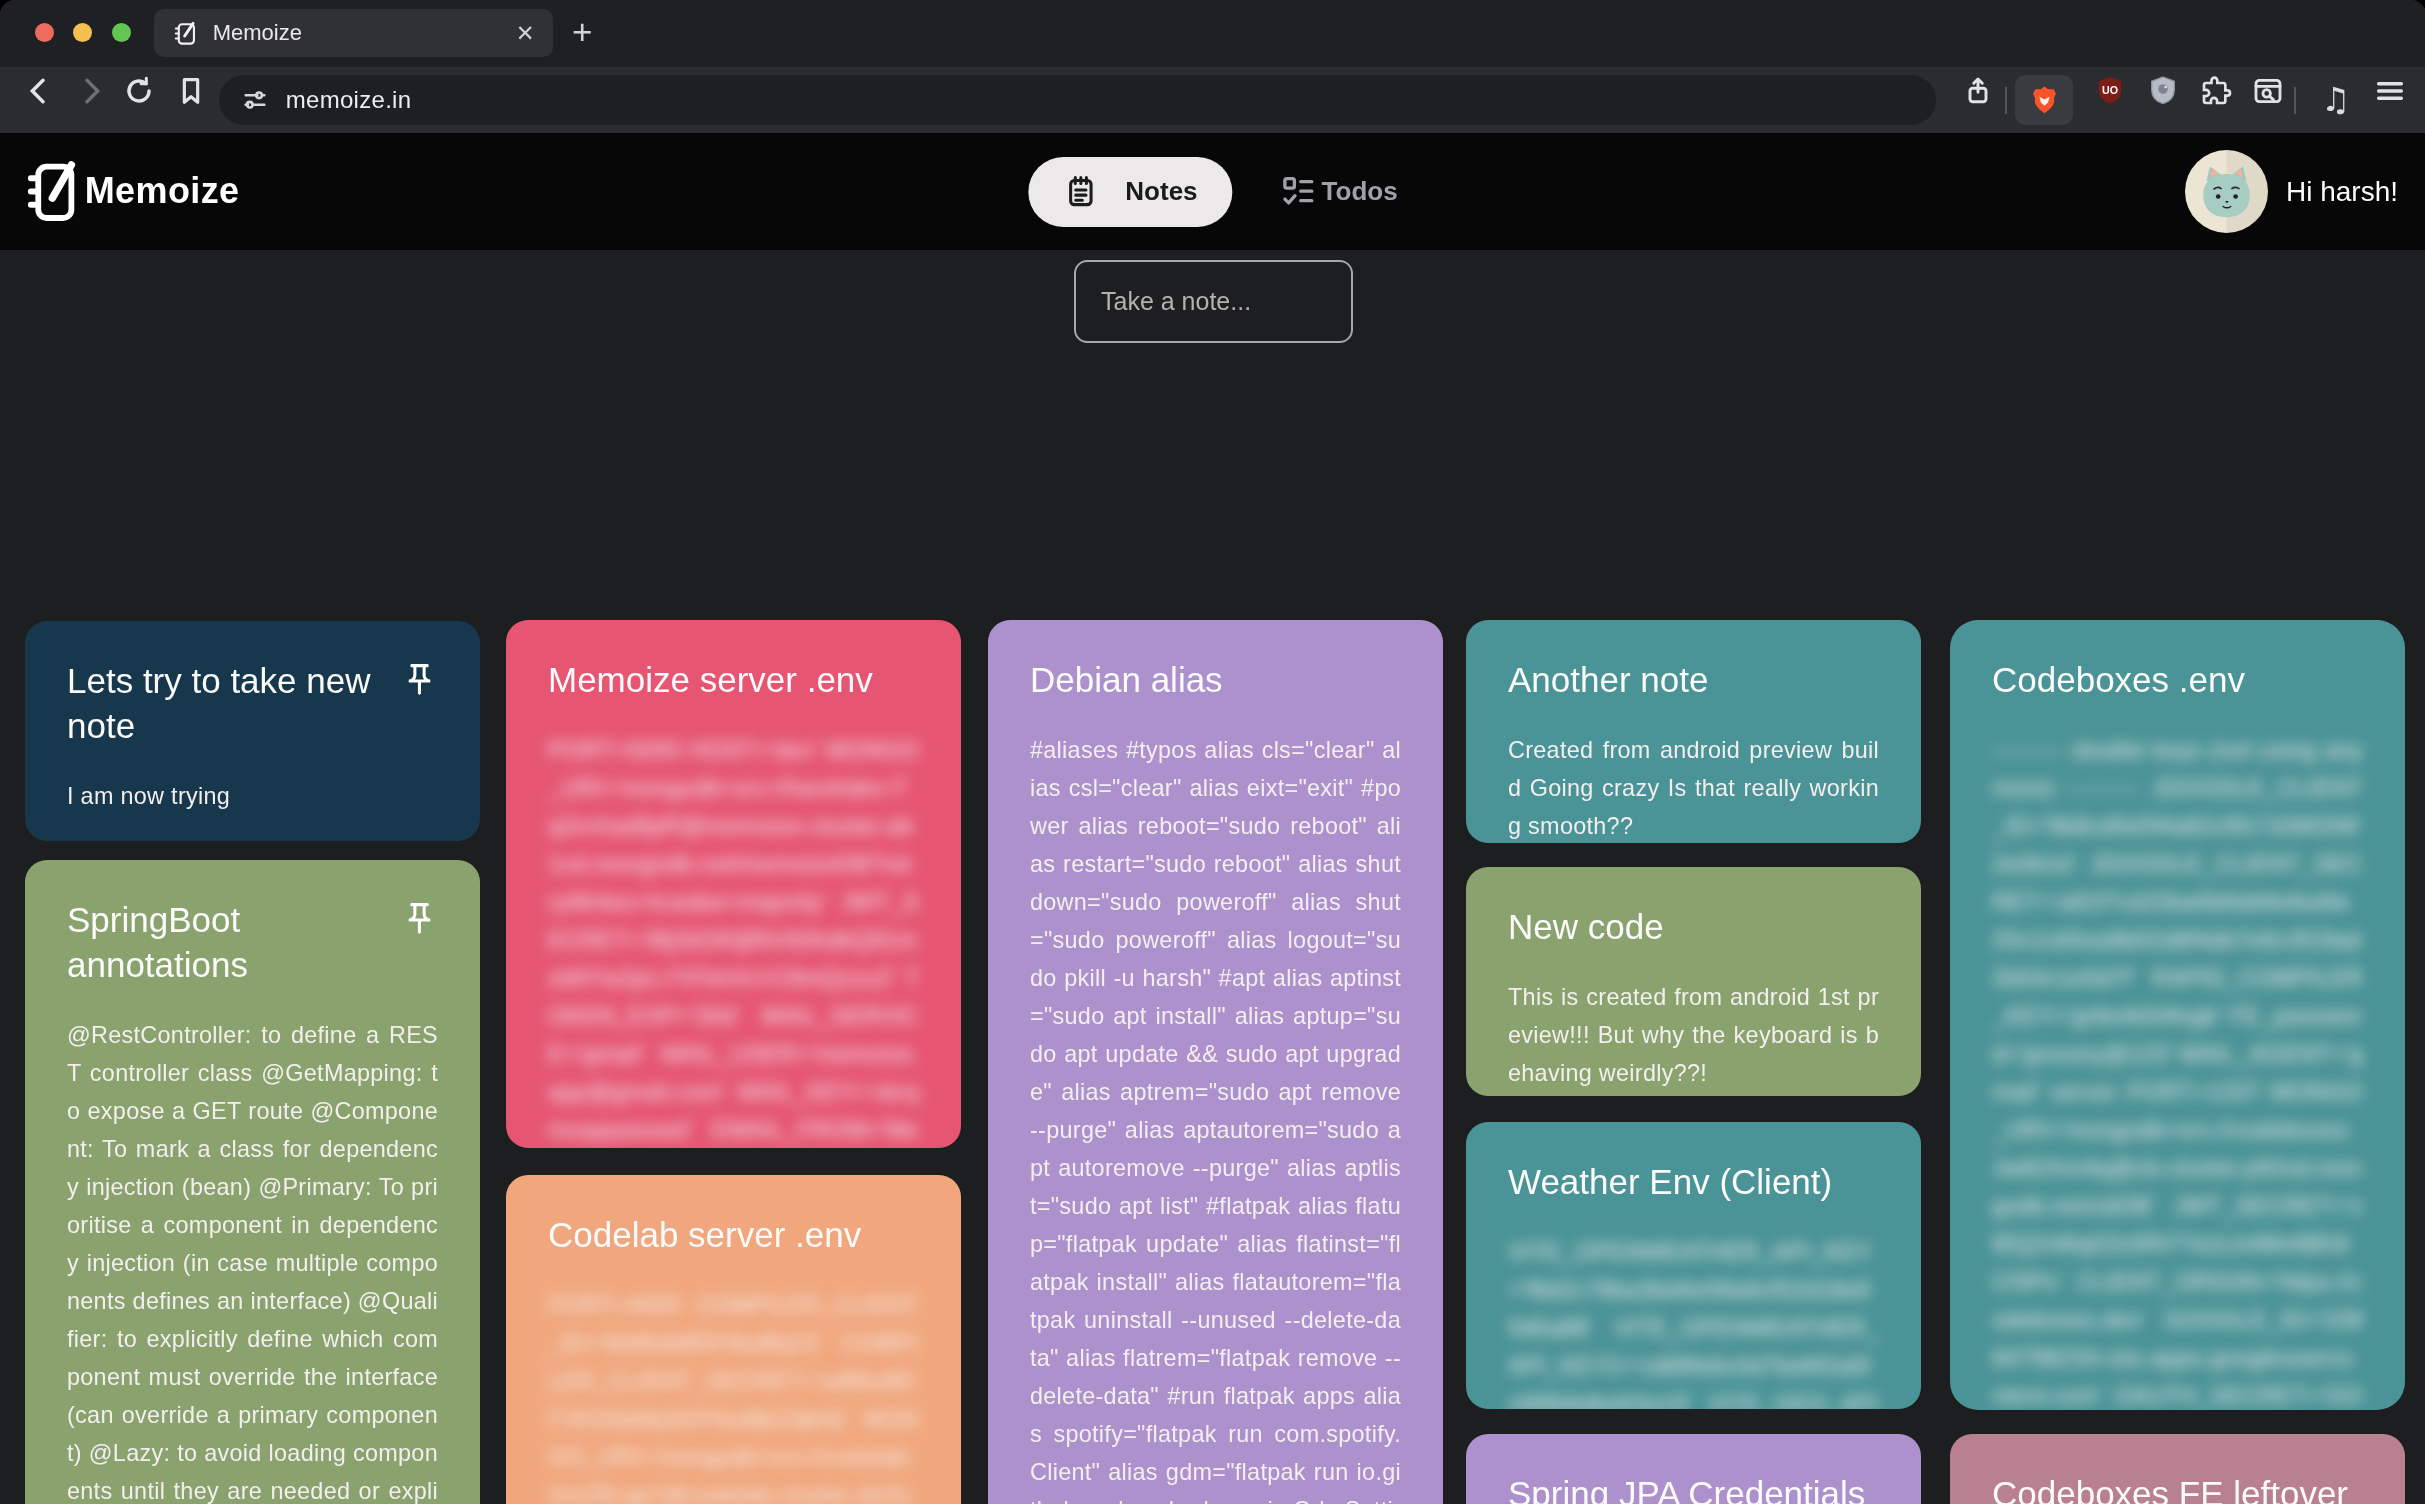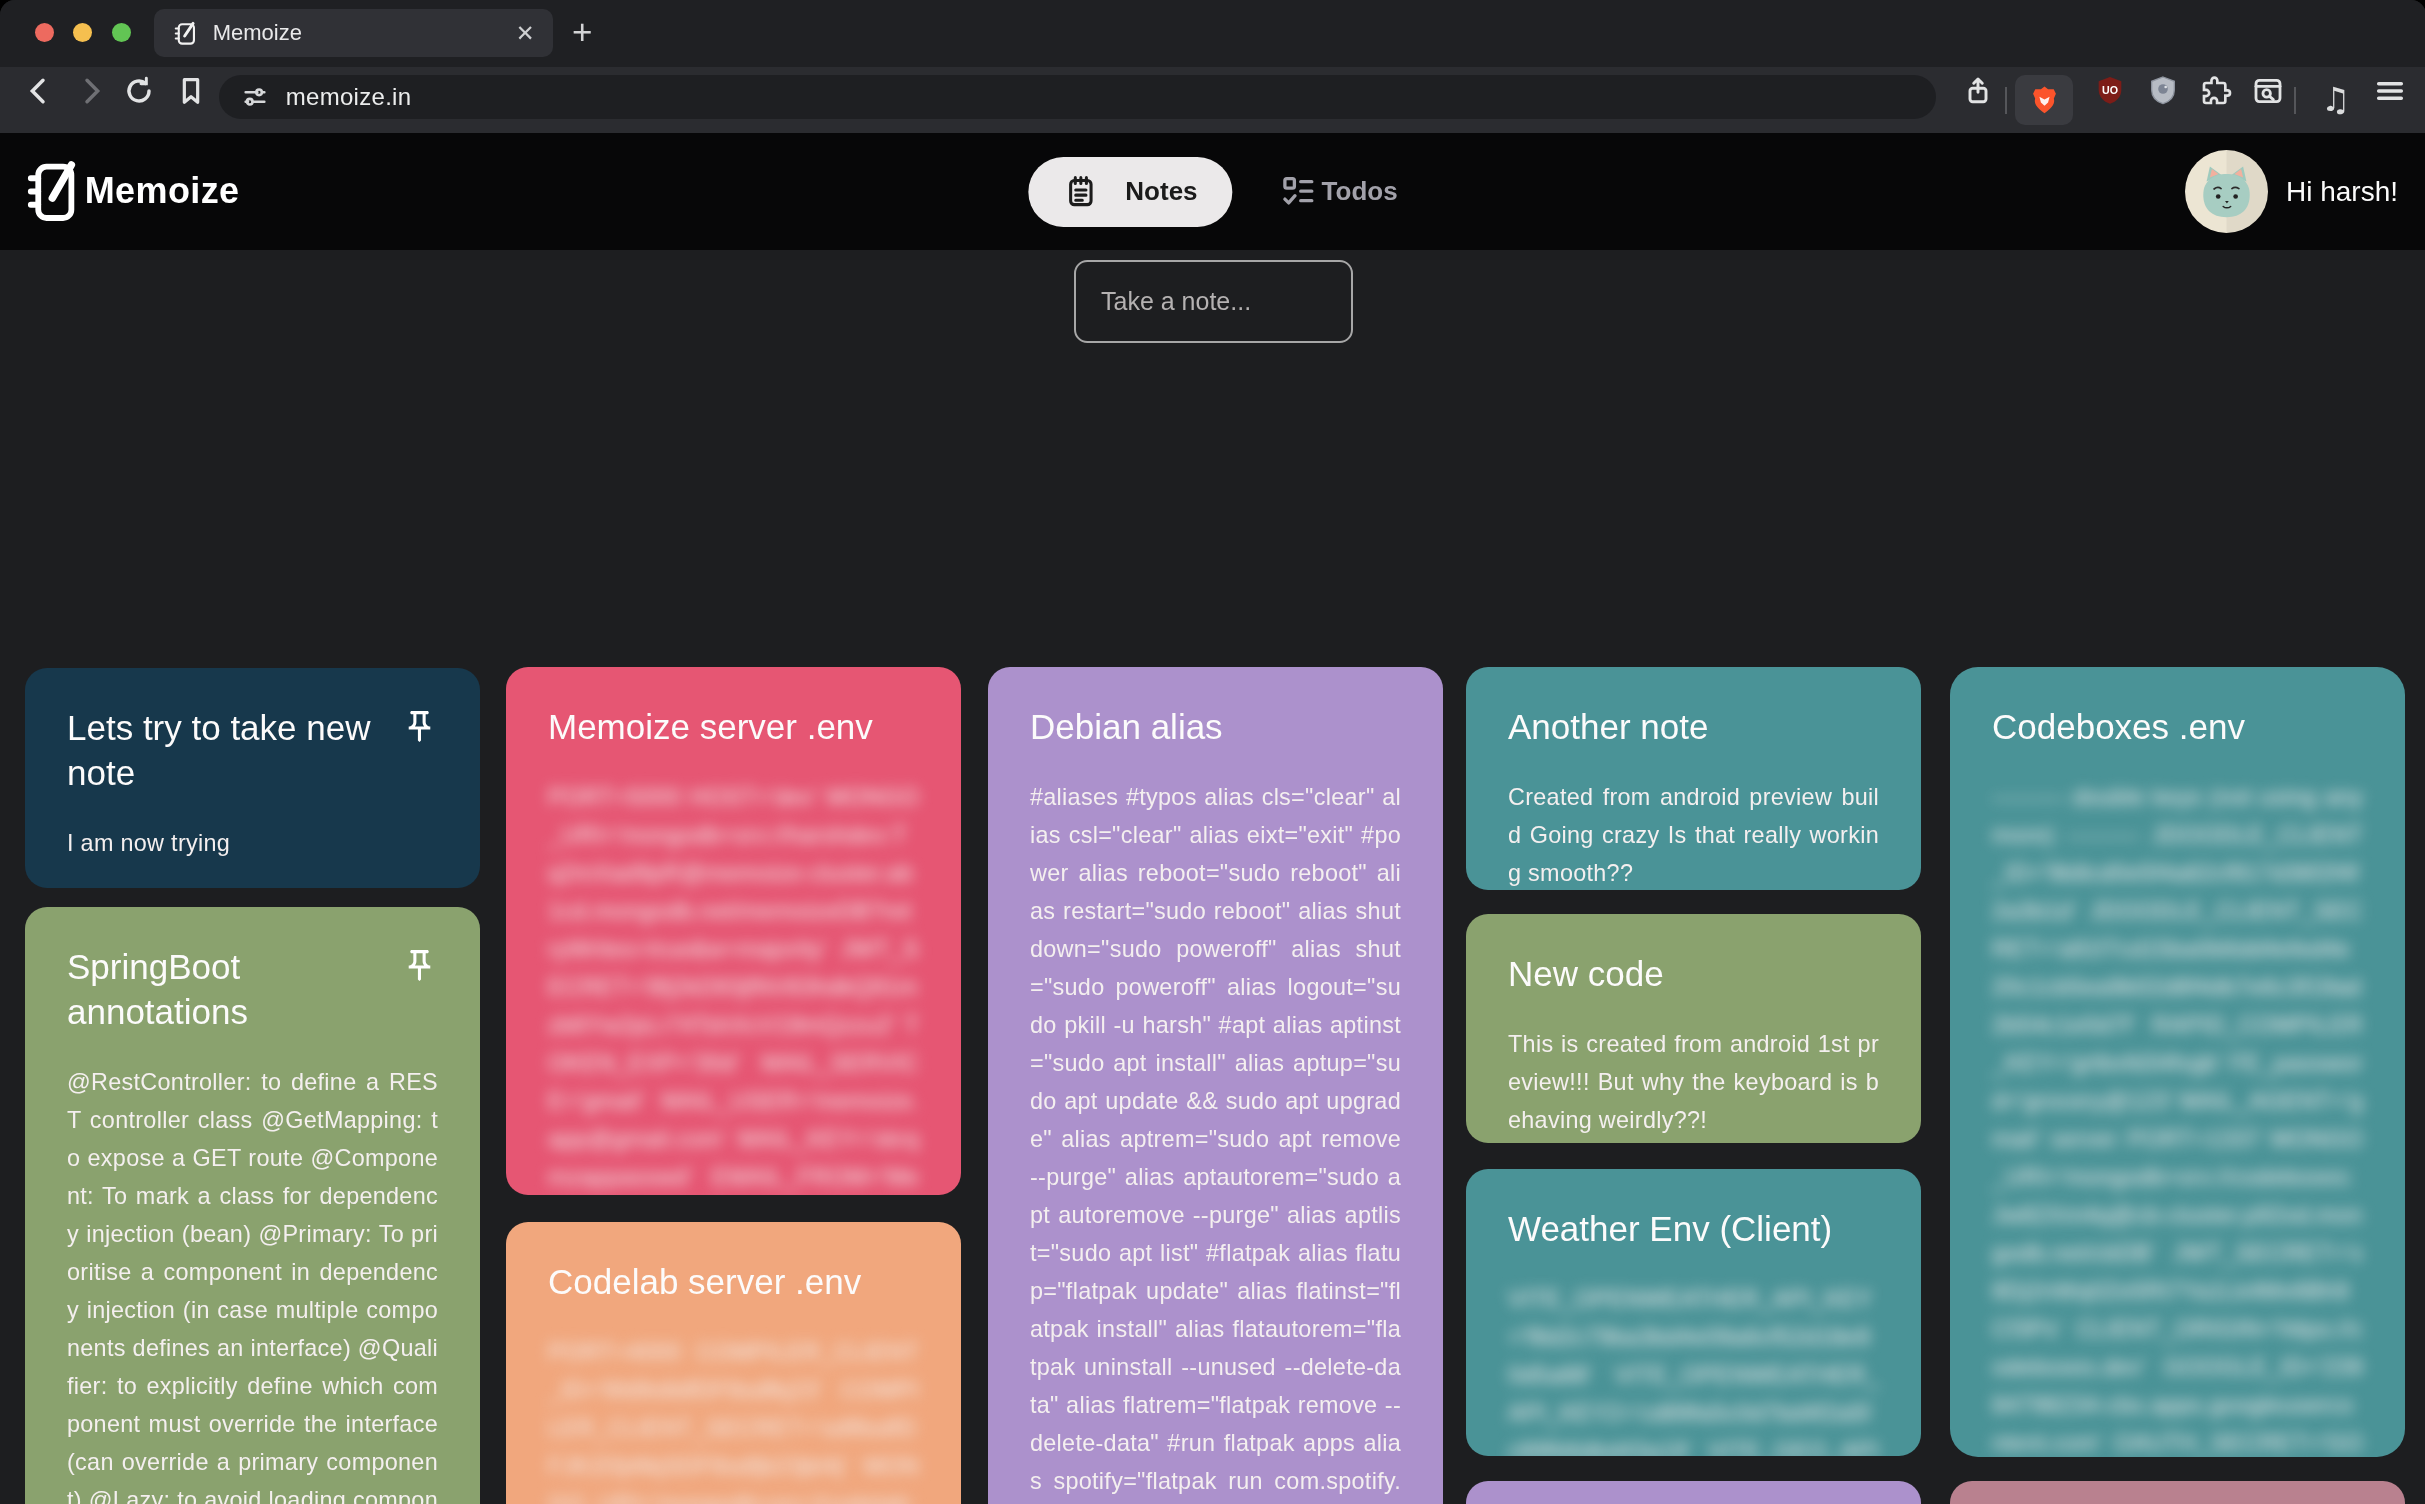--- a/index.html
+++ b/index.html
@@ -12,21 +12,21 @@
   .tabbar { position:absolute; top:0; left:0; width:100%; height:67px; background:#1f2023; }
   .light { position:absolute; top:23.4px; width:19px; height:19px; border-radius:50%; }
   .tab { position:absolute; left:154px; top:9.2px; width:399px; height:48px; background:#303136;
          border-radius:10px; display:flex; align-items:center; padding:0 18.4px; }
   .tab-title { color:#e9e9ea; font-size:22px; margin-left:13.3px; flex:1; }
   .tab-close { color:#cfd0d2; font-size:22.5px; cursor:default; }
   .newtab { position:absolute; left:572px; top:11.7px; color:#d2d3d5; font-size:35px; font-weight:300; line-height:40px;}
 
   .toolbar { position:absolute; top:67px; left:0; width:100%; height:67px; background:#2b2c30; }
   .ticon { position:absolute; top:8px; width:32px; height:32px; }
-  .urlbar { position:absolute; left:219px; top:8.3px; width:1717px; height:44px; background:#1e1f22;
+  .urlbar { position:absolute; left:219px; top:8.3px; width:1717px; height:50px; background:#1e1f22;
             border-radius:25px; display:flex; align-items:center; padding:12px 22px; }
   .url-text { color:#eceded; font-size:24px; margin-left:16.7px; letter-spacing:0.3px; }
   .tdiv { position:absolute; top:20px; width:1.7px; height:27px; background:#55565a; }
   .brave-pill { position:absolute; left:2015px; top:8.3px; width:58px; height:50px; background:#3a3b40; border-radius:10px;
                 display:flex; align-items:center; justify-content:center; }
   .music-glyph { position:absolute; left:2321px; top:13.3px; font-family:"DejaVu Sans",sans-serif;
                  font-size:33px; color:#dadbdc; }
 
   
   .app-header { position:absolute; top:133px; left:0; width:100%; height:117px; background:#070708;
@@ -43,21 +43,21 @@
   .user { position:absolute; right:28px; top:0; height:117px; display:flex; align-items:center; gap:18.4px; }
   .greeting { color:#fbfbfb; font-size:28px; font-weight:500; }
 
   
   .main { position:absolute; top:250px; left:0; width:100%; height:1255px; background:#1d1e20; }
   .composer { position:absolute; left:1074px; top:10px; width:279px; height:83px; background:transparent;
               border:2.5px solid #a7a7a7; border-radius:13.3px; color:#22c55e; font-size:25px;
               padding:0 25px; outline:none; font-family:inherit; }
   .composer::placeholder { color:#b5b2b2; }
 
-  .card { position:absolute; width:455px; border-radius:22px; padding:38px 42px; overflow:hidden; color:#f6f2f2;margin-top:47px; }
+  .card { position:absolute; width:455px; border-radius:22px; padding:38px 42px; overflow:hidden; color:#f6f2f2; }
   .trow { display:flex; align-items:flex-start; }
   .ctitle { font-size:35px; font-weight:500; line-height:1.28; color:#fcfbfb; flex:1; }
   .pin { width:37px; height:37px; flex:0 0 auto; margin-left:10px; margin-top:1.7px; }
   .cbody { margin-top:28px; font-size:23.4px; line-height:38px; letter-spacing:0.3px;
            text-align:justify; word-break:break-all; color:#f4efef; }
   .blur { filter:blur(6.7px); }
 
   .pos-c0 { left:25px;  top:371px;  height:220px; }
   .pos-c1 { left:25px;  top:610px;  height:909px; }
   .pos-c2 { left:506px; top:370px;  height:528px; }

